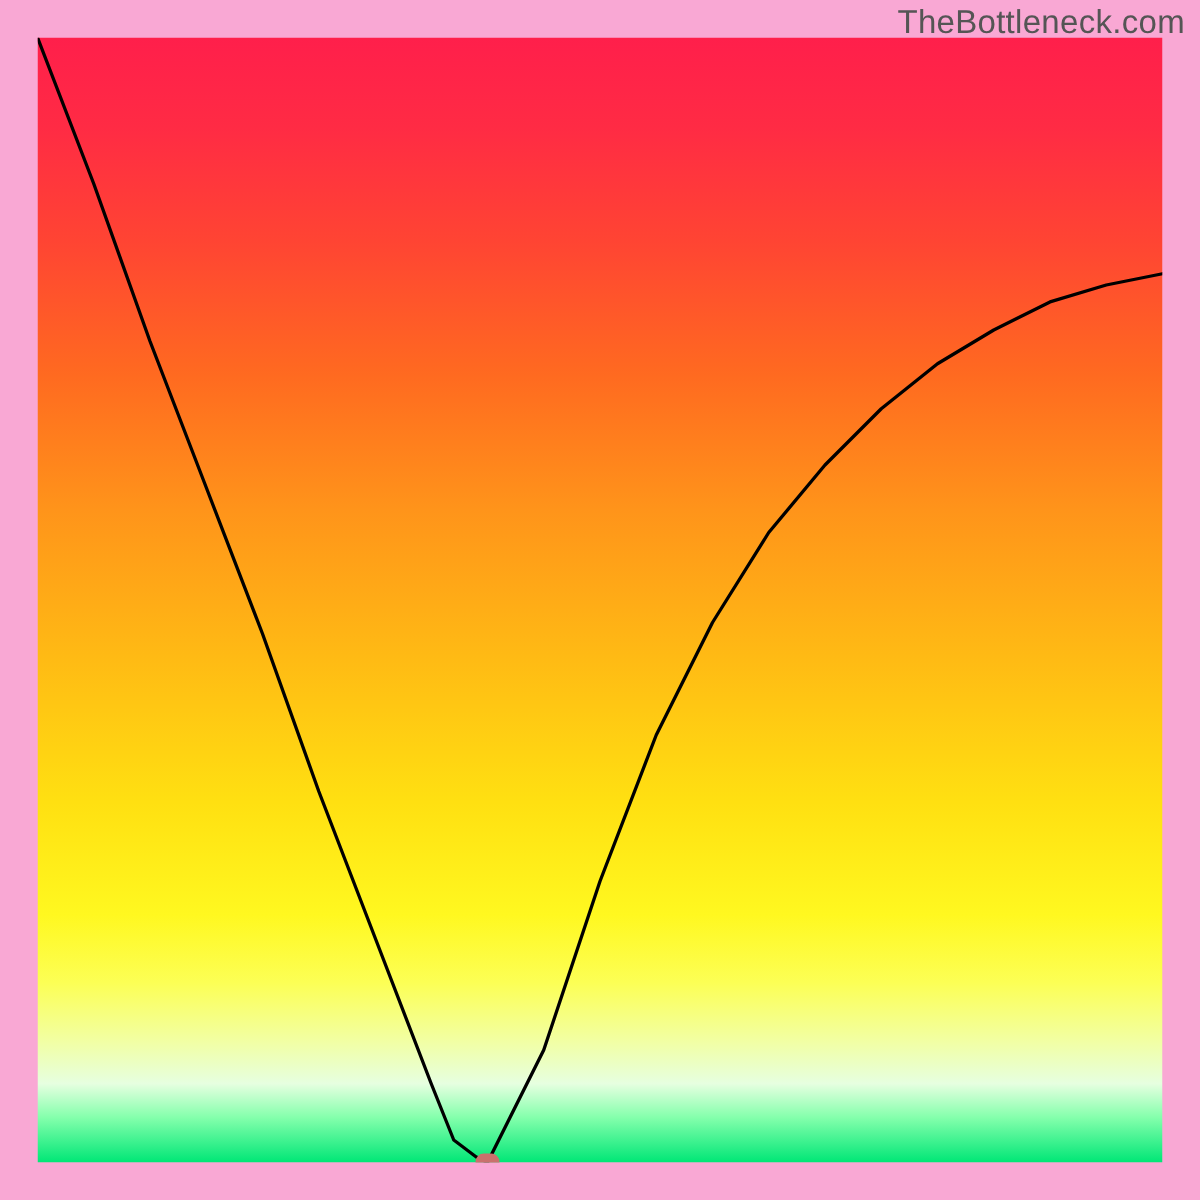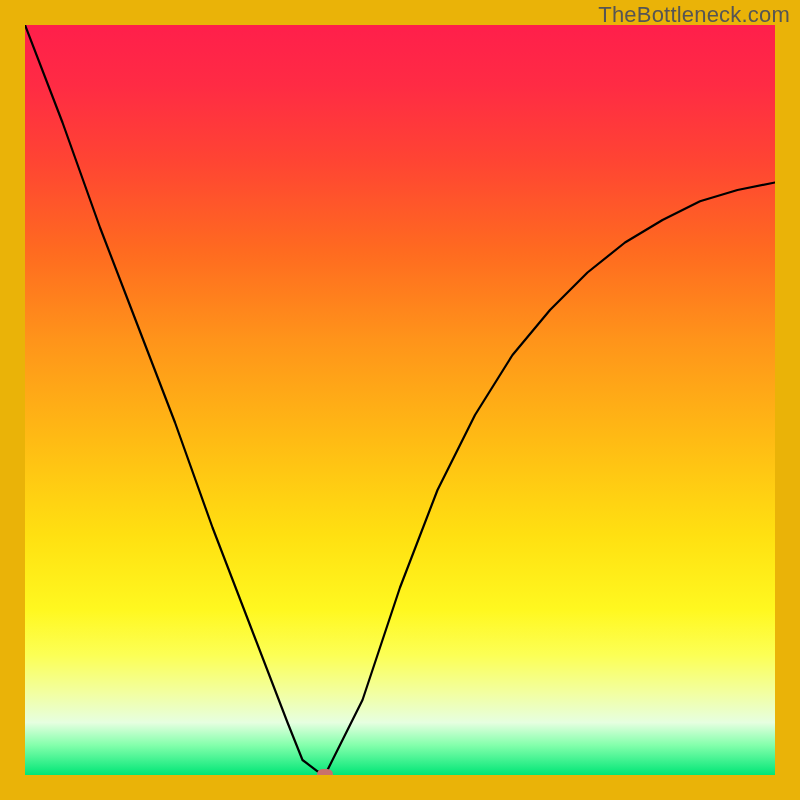--- a/index.html
+++ b/index.html
@@ -1,21 +1,21 @@
 <!DOCTYPE html>
 <html><head>
 <meta charset="utf-8">
 <style>
   * { margin: 0; padding: 0; box-sizing: border-box; }
   html, body { width: 800px; height: 800px; overflow: hidden; background: #000; font-family: Arial, Helvetica, sans-serif; }
   .frame {
     position: relative;
     width: 800px;
     height: 800px;
-    background: #eab308;
+    background: #f9a8d4;
   }
   .plot-area {
     position: absolute;
     left: 25px;
     top: 25px;
     width: 750px;
     height: 750px;
     overflow: hidden;
   }
   .gradient-bg {

